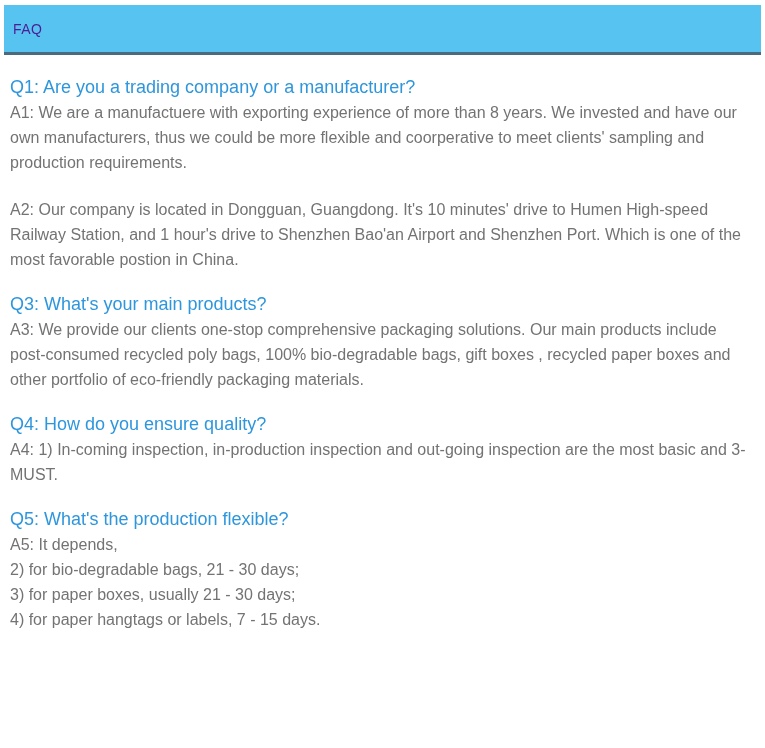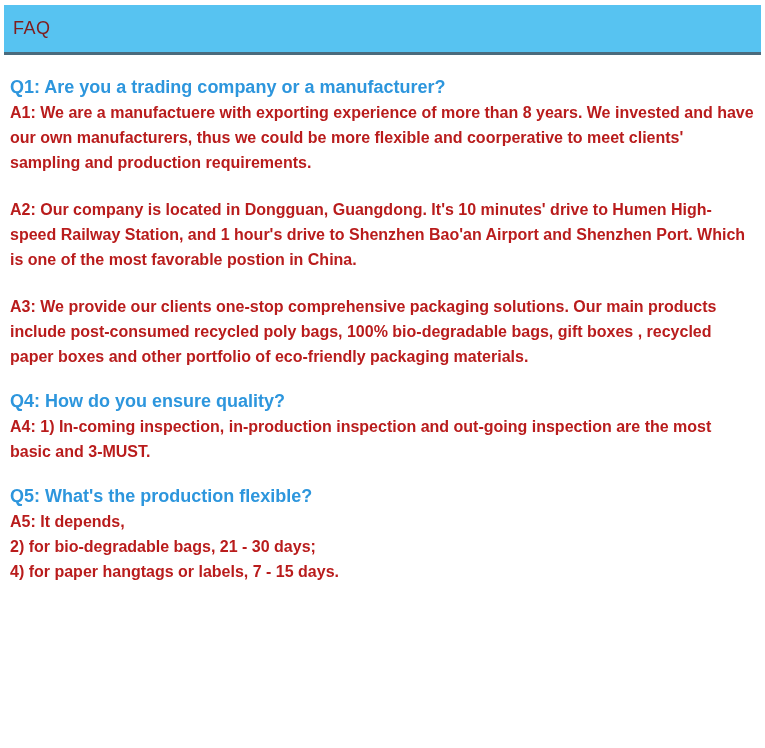--- a/index.html
+++ b/index.html
@@ -17,42 +17,41 @@
     margin: 5px 4px 0 4px;
     height: 50px;
     box-sizing: border-box;
     background: #57c3f1;
     border-bottom: 3px solid #4a6b7d;
     display: flex;
     align-items: center;
     padding-left: 9px;
   }
   .header-title {
-    font-size: 18px;
-    color: #7f1d1d;
+    font-size: 14px;
+    color: #4c1d95;
     letter-spacing: 0.5px;
   }
   .content {
     padding: 0 10px;
   }
   .faq-section {
     margin-top: 22px;
   }
   .question {
     color: #2d96dd;
-    font-weight: bold;
+    font-weight: normal;
     font-size: 18px;
     line-height: 20px;
     margin-bottom: 3px;
   }
   .answer {
-    color: #b91c1c;
+    color: #737373;
     font-size: 16px;
     line-height: 25px;
-    font-weight: bold;
   }
   .answer-line {
     
   }
 </style>
 </head>
 <body>
 
 <div class="header-bar">
   <span class="header-title">FAQ</span>
@@ -67,34 +66,36 @@
     </div>
   </div>
 
   <div class="faq-section">
     <div class="answer">
       <div class="answer-line">A2: Our company is located in Dongguan, Guangdong. It's 10 minutes' drive to Humen High-speed Railway Station, and 1 hour's drive to Shenzhen Bao'an Airport and Shenzhen Port. Which is one of the most favorable postion in China.</div>
     </div>
   </div>
 
   <div class="faq-section">
+    <div class="question">Q3: What's your main products?</div>
     <div class="answer">
       <div class="answer-line">A3: We provide our clients one-stop comprehensive packaging solutions. Our main products include post-consumed recycled poly bags, 100% bio-degradable bags, gift boxes , recycled paper boxes and other portfolio of eco-friendly packaging materials.</div>
     </div>
   </div>
 
   <div class="faq-section">
     <div class="question">Q4: How do you ensure quality?</div>
     <div class="answer">
       <div class="answer-line">A4: 1) In-coming inspection, in-production inspection and out-going inspection are the most basic and 3-MUST.</div>
     </div>
   </div>
 
   <div class="faq-section">
     <div class="question">Q5: What's the production flexible?</div>
     <div class="answer">
       <div class="answer-line">A5: It depends,</div>
       <div class="answer-line">2) for bio-degradable bags, 21 - 30 days;</div>
+      <div class="answer-line">3) for paper boxes, usually 21 - 30 days;</div>
       <div class="answer-line">4) for paper hangtags or labels, 7 - 15 days.</div>
     </div>
   </div>
 
 </div>
 
 </body></html>

